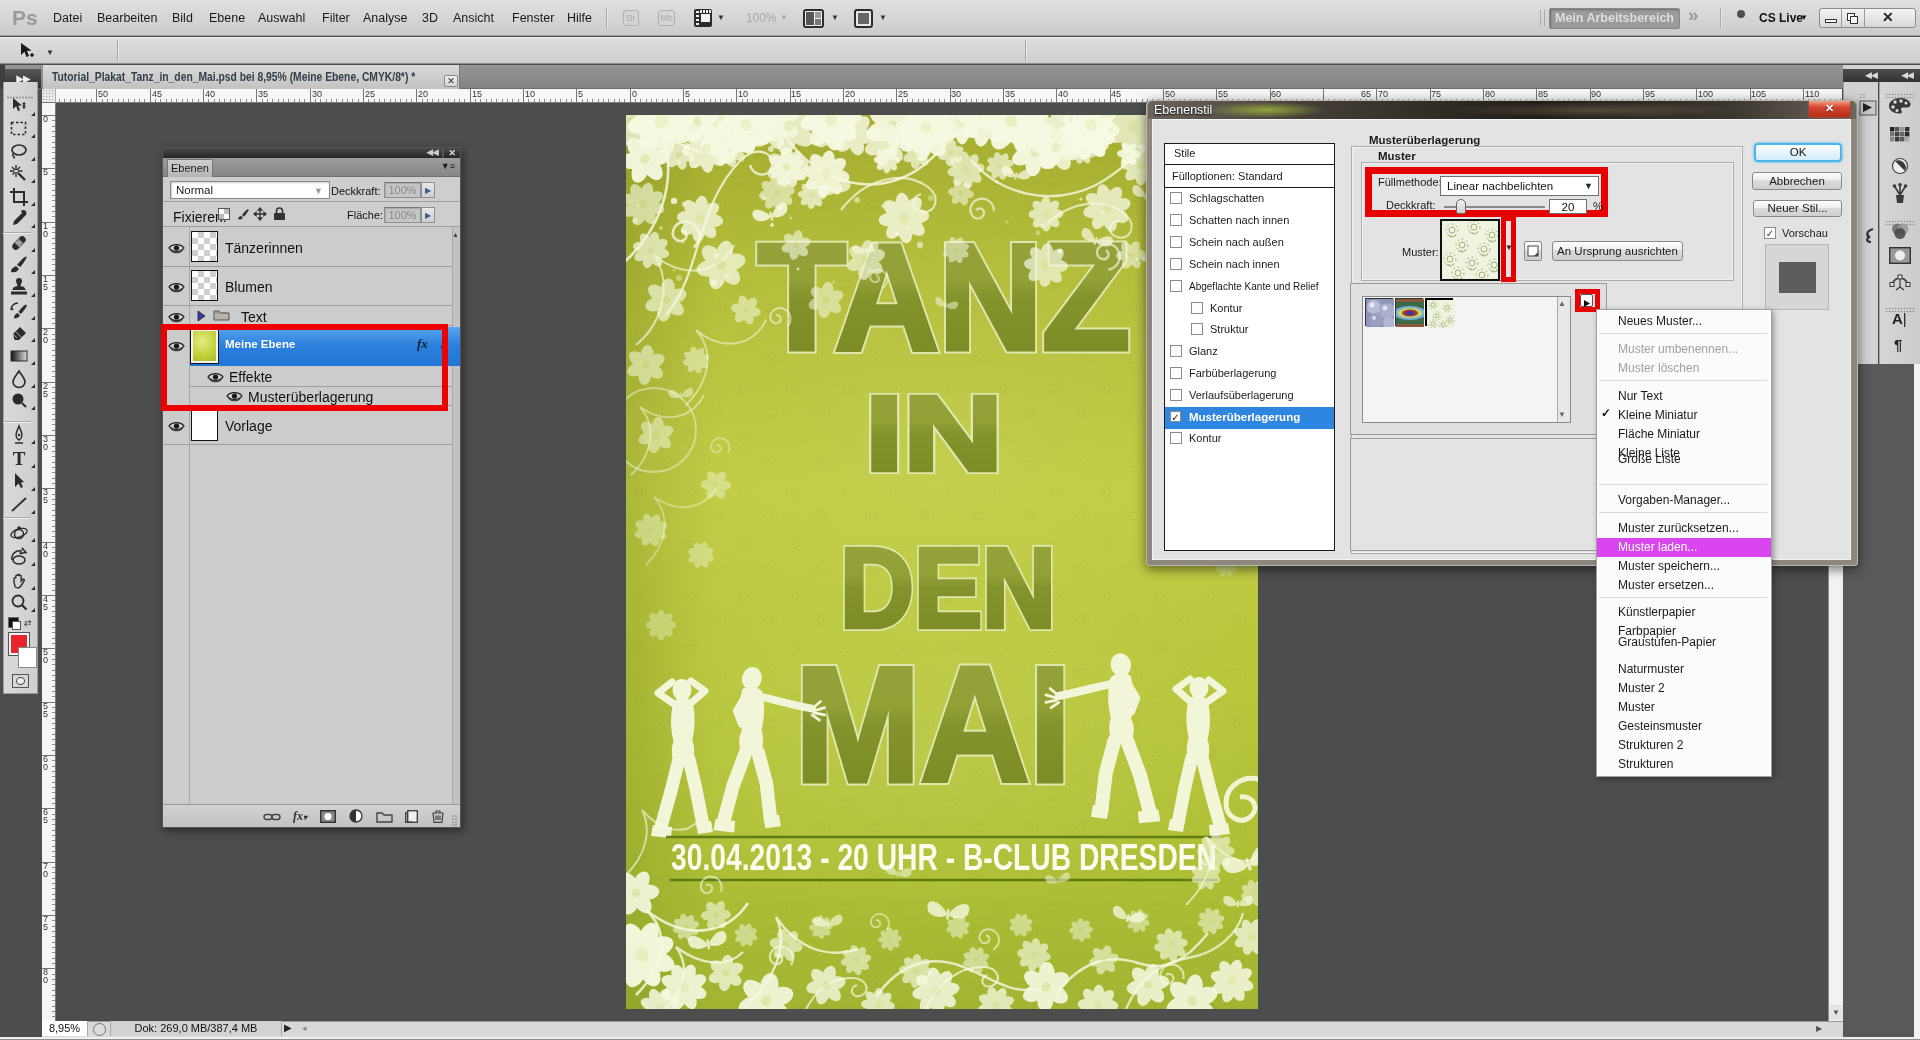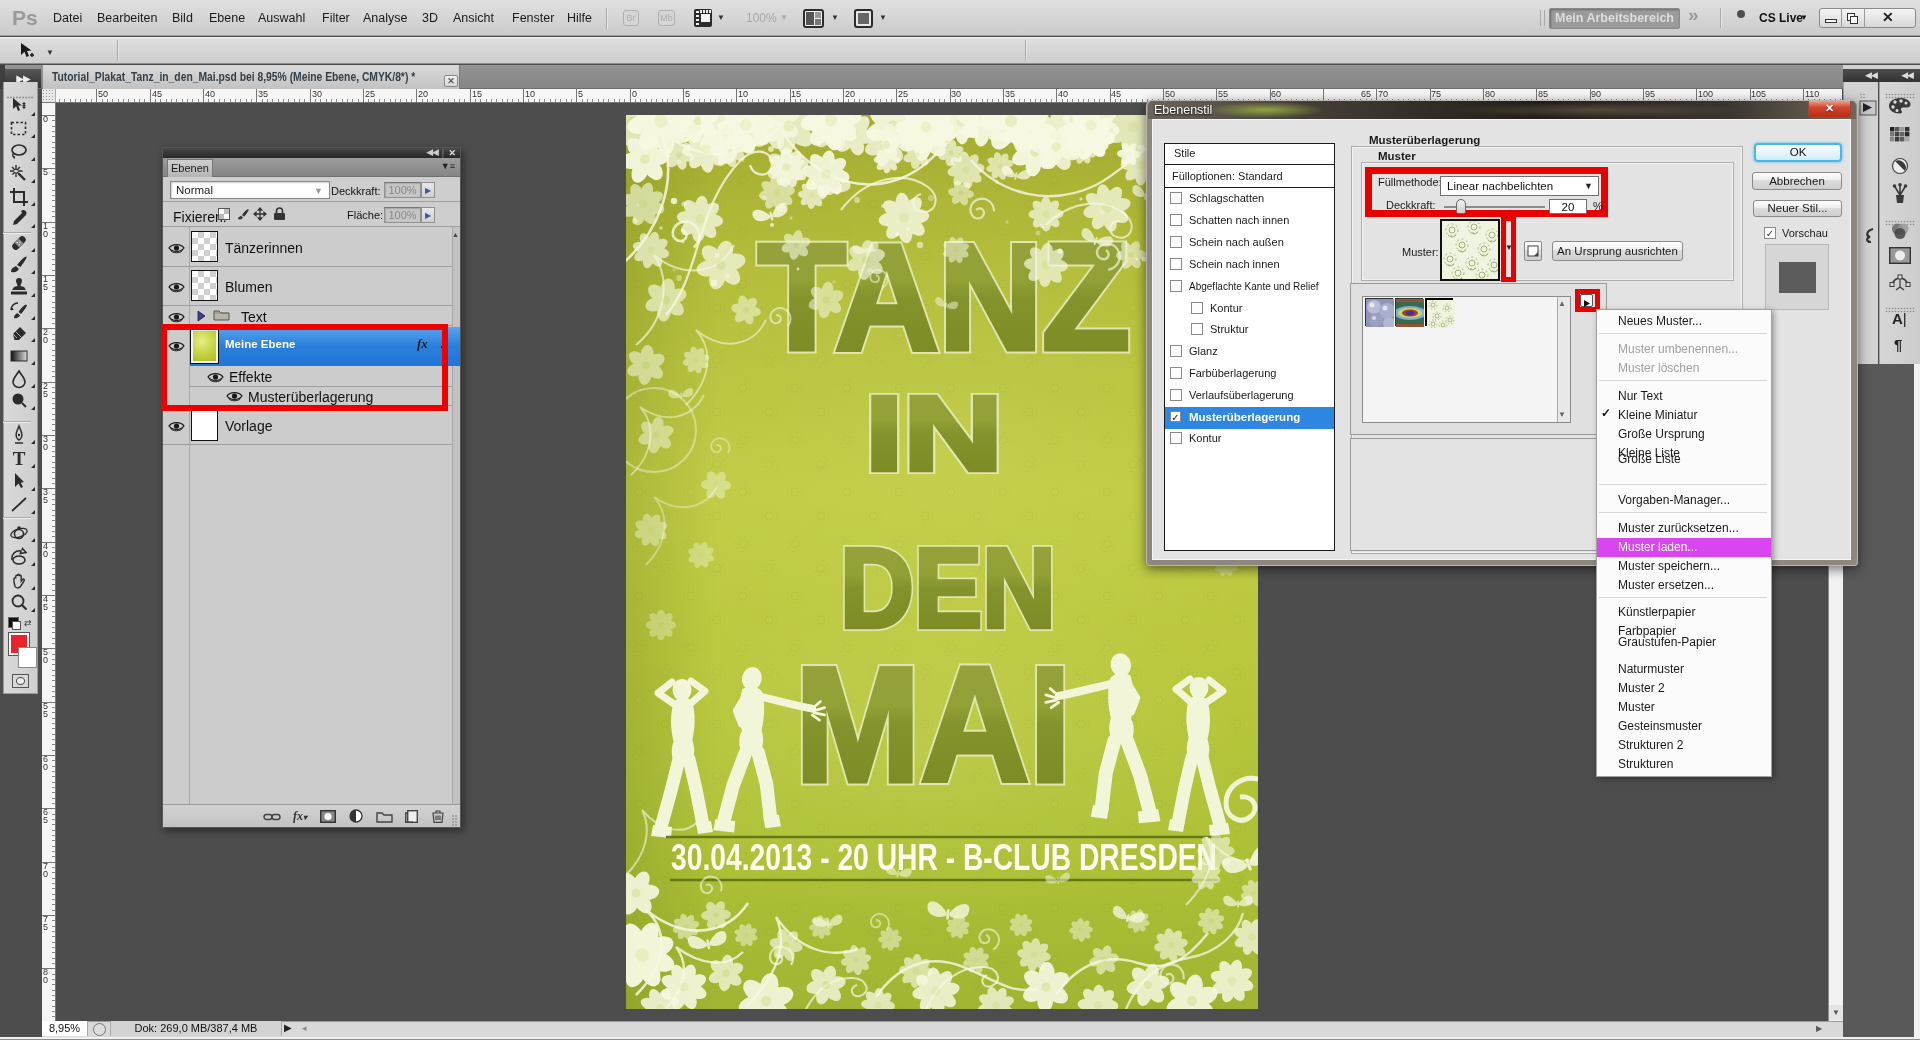--- a/index.html
+++ b/index.html
@@ -1215,21 +1215,21 @@
 </div>
 <div class="abs" id="ctxmenu"></div>
 <div class="abs mrow" style="left:1597px;top:312px;">Neues Muster...</div>
 <div class="abs msep" style="left:1599px;top:332.5px;"></div>
 <div class="abs mrow mgray" style="left:1597px;top:340px;">Muster umbenennen...</div>
 <div class="abs mrow mgray" style="left:1597px;top:359px;">Muster löschen</div>
 <div class="abs msep" style="left:1599px;top:380px;"></div>
 <div class="abs mrow" style="left:1597px;top:386.5px;">Nur Text</div>
 <div class="abs mrow" style="left:1597px;top:405.5px;">Kleine Miniatur</div>
 <div class="abs" style="left:1601px;top:405.5px;font-size:12px;color:#111;font-weight:bold;">✓</div>
-<div class="abs mrow" style="left:1597px;top:424.5px;">Große Ursprung</div>
+<div class="abs mrow" style="left:1597px;top:424.5px;">Fläche Miniatur</div>
 <div class="abs mrow" style="left:1597px;top:443.5px;">Kleine Liste</div>
 <div class="abs mrow" style="left:1597px;top:450px;">Große Liste</div>
 <div class="abs msep" style="left:1599px;top:483.5px;"></div>
 <div class="abs mrow" style="left:1597px;top:490.5px;">Vorgaben-Manager...</div>
 <div class="abs msep" style="left:1599px;top:511.5px;"></div>
 <div class="abs mrow" style="left:1597px;top:518.5px;">Muster zurücksetzen...</div>
 <div class="abs mrow" style="left:1597px;top:537.5px;background:#d946ef;color:#fff;">Muster laden...</div>
 <div class="abs mrow" style="left:1597px;top:556.5px;">Muster speichern...</div>
 <div class="abs mrow" style="left:1597px;top:575.5px;">Muster ersetzen...</div>
 <div class="abs msep" style="left:1599px;top:596.5px;"></div>

